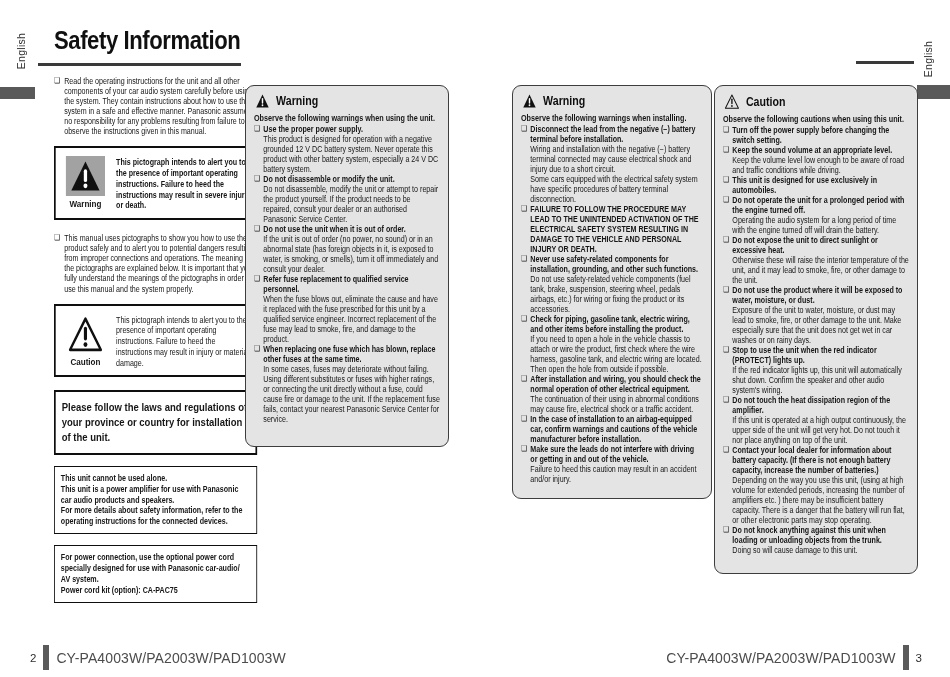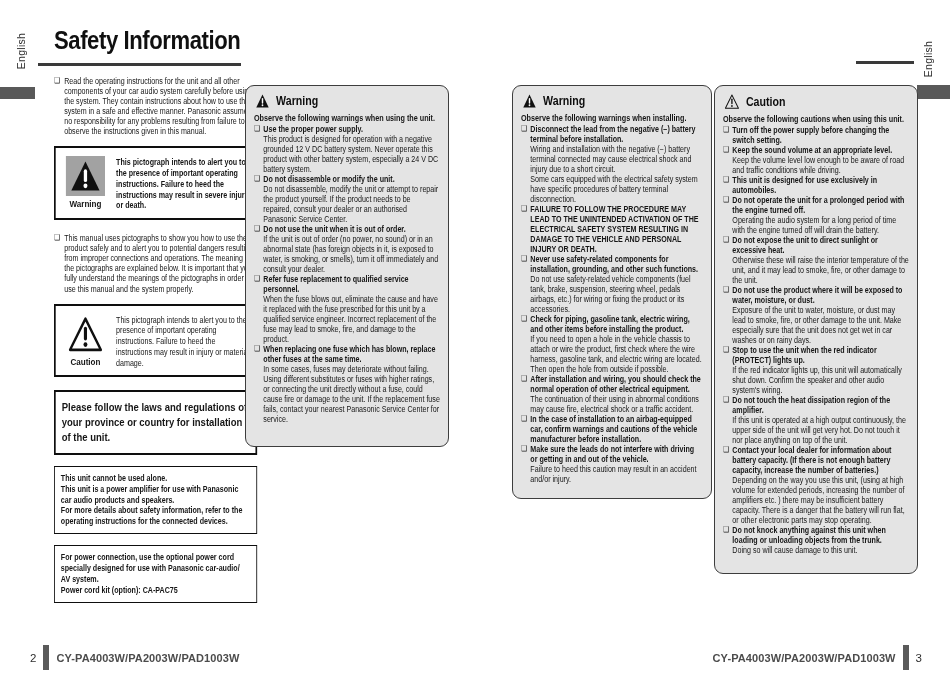--- a/index.html
+++ b/index.html
@@ -54,21 +54,21 @@
   .warn-item { position: relative; padding-left: 11px; font-size: 8.4px; line-height: 1.19; }
   .warn-item .head { font-weight: bold; }
   .warn-item .body { font-weight: normal; white-space: pre-line; }
 
   
   .footer { position: absolute; top: 645px; display: flex; align-items: center; gap: 7px; }
   #footer-left  { left: 30px; }
   #footer-right { right: 28px; }
   .pg { font-size: 11.5px; color: #2e2e2e; }
   .fbar { width: 6px; height: 25px; background: #5a5a5a; }
-  .model { font-size: 11px; font-weight: bold; color: #4c4c4c; letter-spacing: 0.1px; }
+  .model { font-size: 14px; font-weight: normal; color: #4c4c4c; letter-spacing: 0.1px; }
   svg { display: block; }
 </style>
 </head>
 <body>
 
 <div class="v-label" id="v-label-left">English</div>
 <div class="v-label" id="v-label-right">English</div>
 <div class="edge-tab" id="edge-tab-left"></div>
 <div class="edge-tab" id="edge-tab-right"></div>
 <div class="title-rule" id="title-rule-left"></div>

